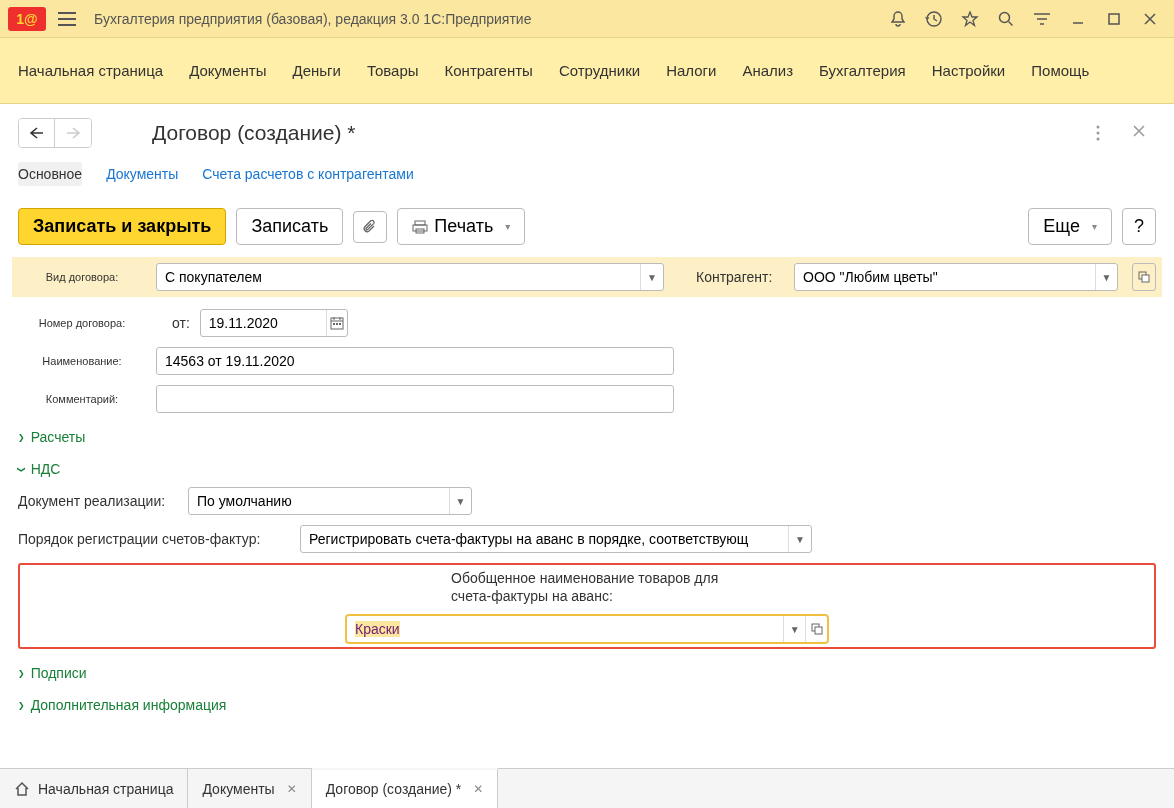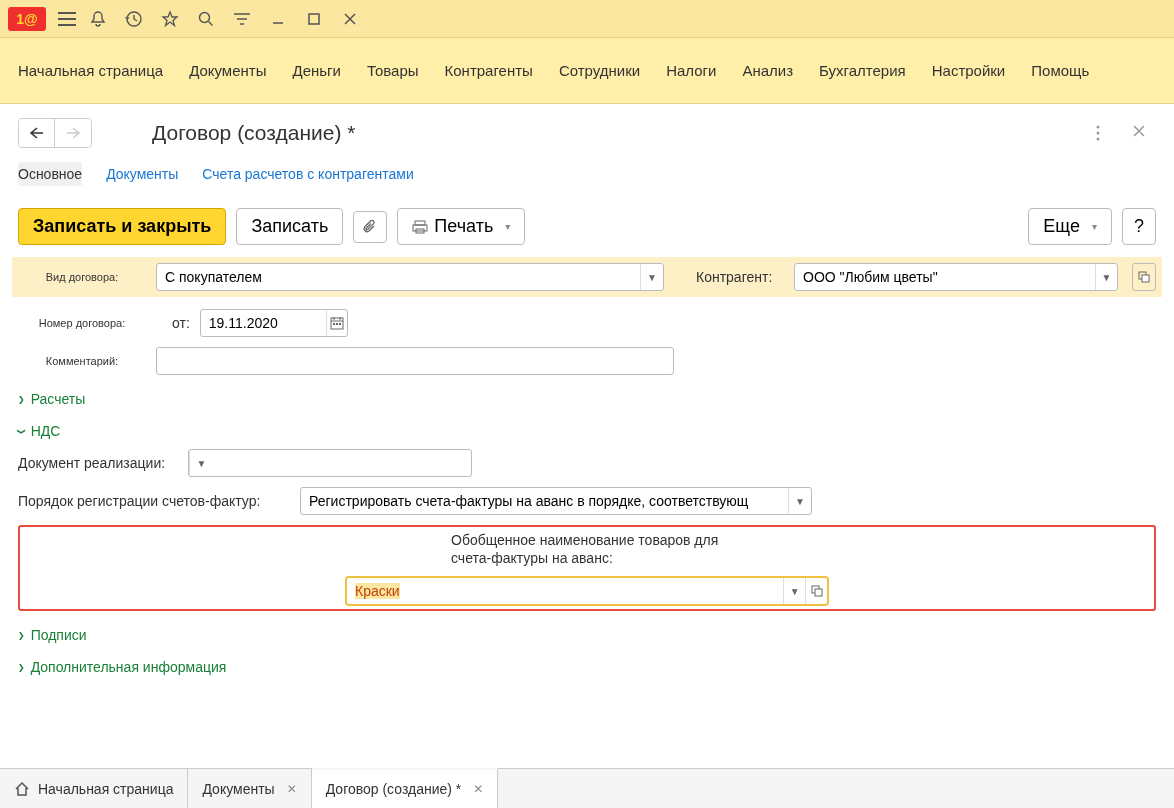--- a/index.html
+++ b/index.html
@@ -226,21 +226,21 @@
     width: 272px;
     font-size: 14px;
     line-height: 1.3;
   }
   .input-focus {
     border: 1px solid #f0c040;
     box-shadow: 0 0 0 1px #f0c040;
   }
   .selected-text {
     background: #fbe79f;
-    color: #c2410c;
+    color: #701a75;
   }
 
   .bottom-tabs {
     background: #f5f5f5;
     border-top: 1px solid #ccc;
     height: 40px;
     display: flex;
     align-items: stretch;
   }
   .bottom-tab {
@@ -267,20 +267,21 @@
 </head>
 <body>
 
 <div class="titlebar">
   <div class="logo">1@</div>
   <div class="hamburger-icon">
     <svg width="18" height="14">
         <path d="M0 1h18M0 7h18M0 13h18" stroke="#555" stroke-width="2"></path>
       </svg>
   </div>
+  <div class="app-title">Бухгалтерия предприятия (базовая), редакция 3.0 1С:Предприятие</div>
   <div class="titlebar-icons">
     <div class="titlebar-icon">
       <svg width="16" height="18">
           <path d="M8 2a4 4 0 0 0-4 4v3l-2 3h12l-2-3V6a4 4 0 0 0-4-4zM6 14a2 2 0 0 0 4 0" fill="none" stroke="#555" stroke-width="1.4"></path>
         </svg>
     </div>
     <div class="titlebar-icon">
       <svg width="18" height="18">
           <circle cx="9" cy="9" r="7" fill="none" stroke="#555" stroke-width="1.4"></circle>
           <path d="M9 5v4l3 2" fill="none" stroke="#555" stroke-width="1.4"></path>
@@ -428,20 +429,26 @@
               <rect x="1" y="2" width="12" height="11" fill="none" stroke="#666"></rect>
               <path d="M1 5h12M4 1v3M10 1v3" stroke="#666"></path>
               <rect x="3" y="7" width="2" height="2" fill="#666"></rect>
               <rect x="6" y="7" width="2" height="2" fill="#666"></rect>
               <rect x="9" y="7" width="2" height="2" fill="#666"></rect>
             </svg>
         </div>
       </div>
     </div>
 
+    <div class="form-row">
+      <div class="label">Наименование:</div>
+      <div class="input-wrap" style="width:518px">
+        <input class="input-text" value="14563 от 19.11.2020" style="">
+      </div>
+    </div>
 
     <div class="form-row">
       <div class="label">Комментарий:</div>
       <div class="input-wrap" style="width:518px">
         <input class="input-text" value="" style="">
       </div>
     </div>
 
     <div class="group-header">
       <span class="chevron">❯</span>
@@ -449,20 +456,21 @@
     </div>
 
     <div class="group-header">
       <span class="chevron" style="transform:rotate(90deg);display:inline-block">❯</span>
       <span>НДС</span>
     </div>
 
     <div class="form-row">
       <div class="label-sm" style="width:160px">Документ реализации:</div>
       <div class="input-wrap" style="width:284px">
+        <input class="input-text" value="По умолчанию" style="">
         <div class="input-btn">▼</div>
       </div>
     </div>
 
     <div class="form-row">
       <div class="label-sm" style="width:272px">Порядок регистрации счетов-фактур:</div>
       <div class="input-wrap" style="width:512px">
         <input class="input-text" value="Регистрировать счета-фактуры на аванс в порядке, соответствующ" style="">
         <div class="input-btn">▼</div>
       </div>

